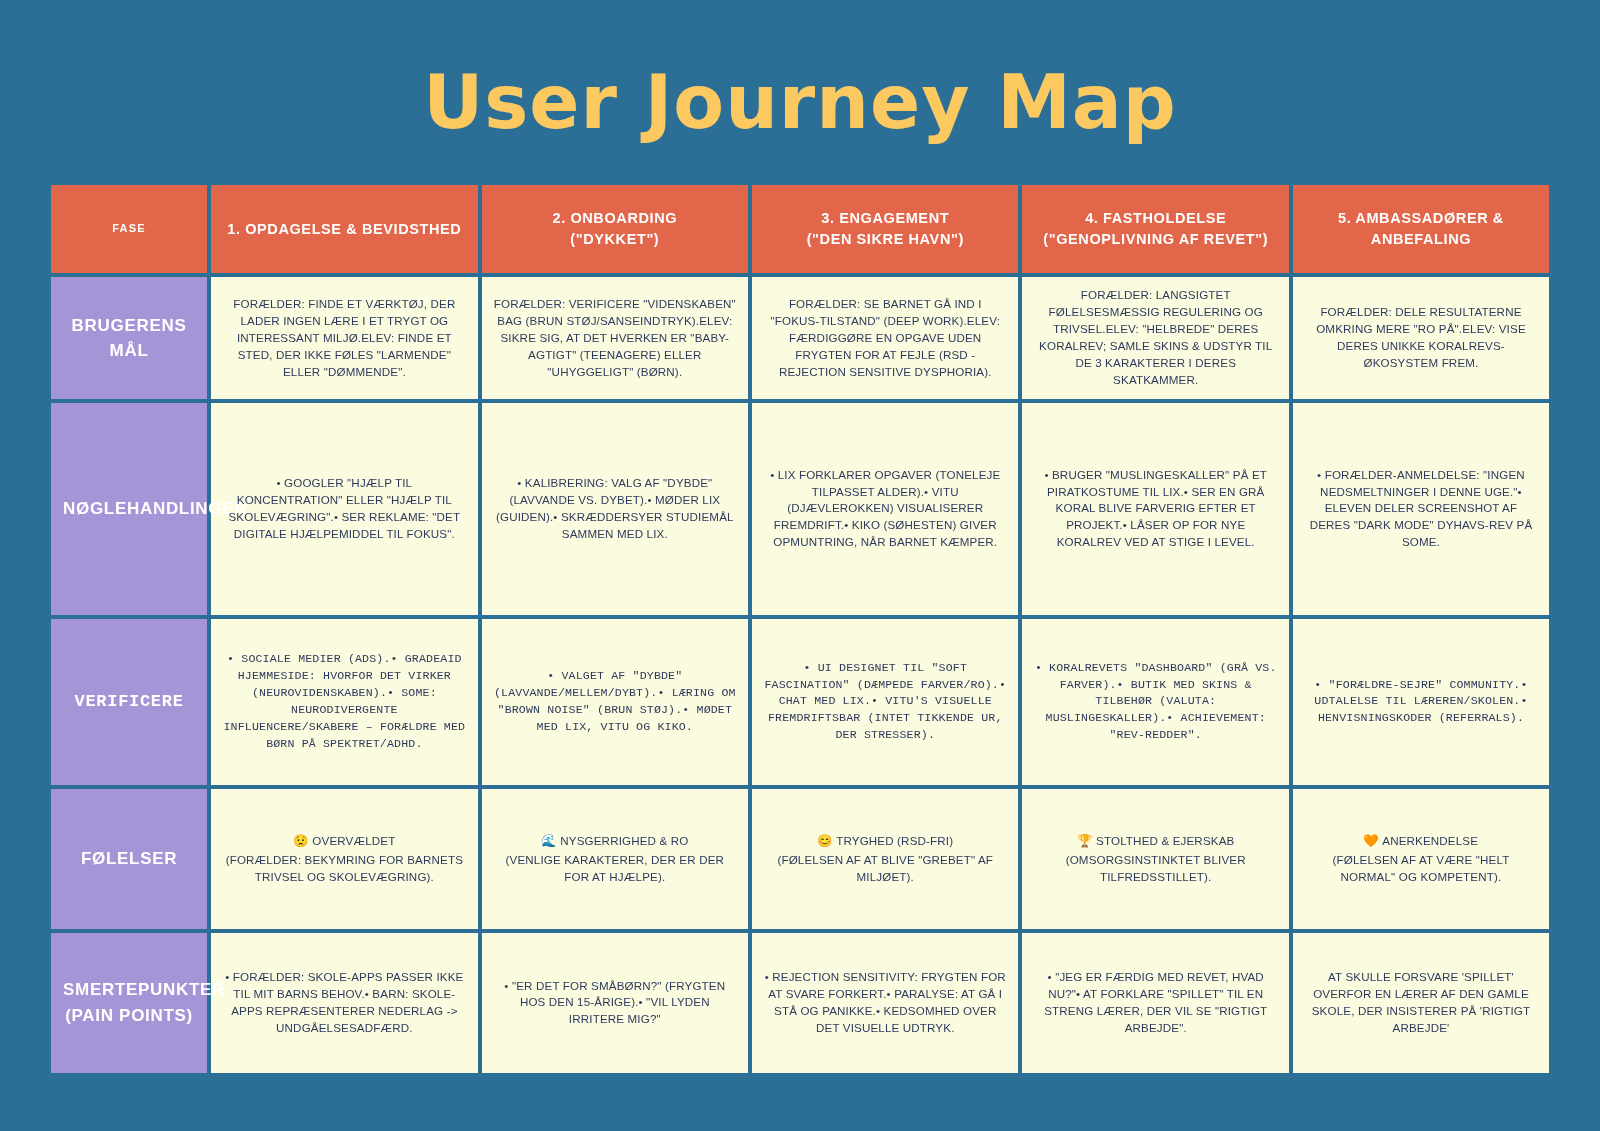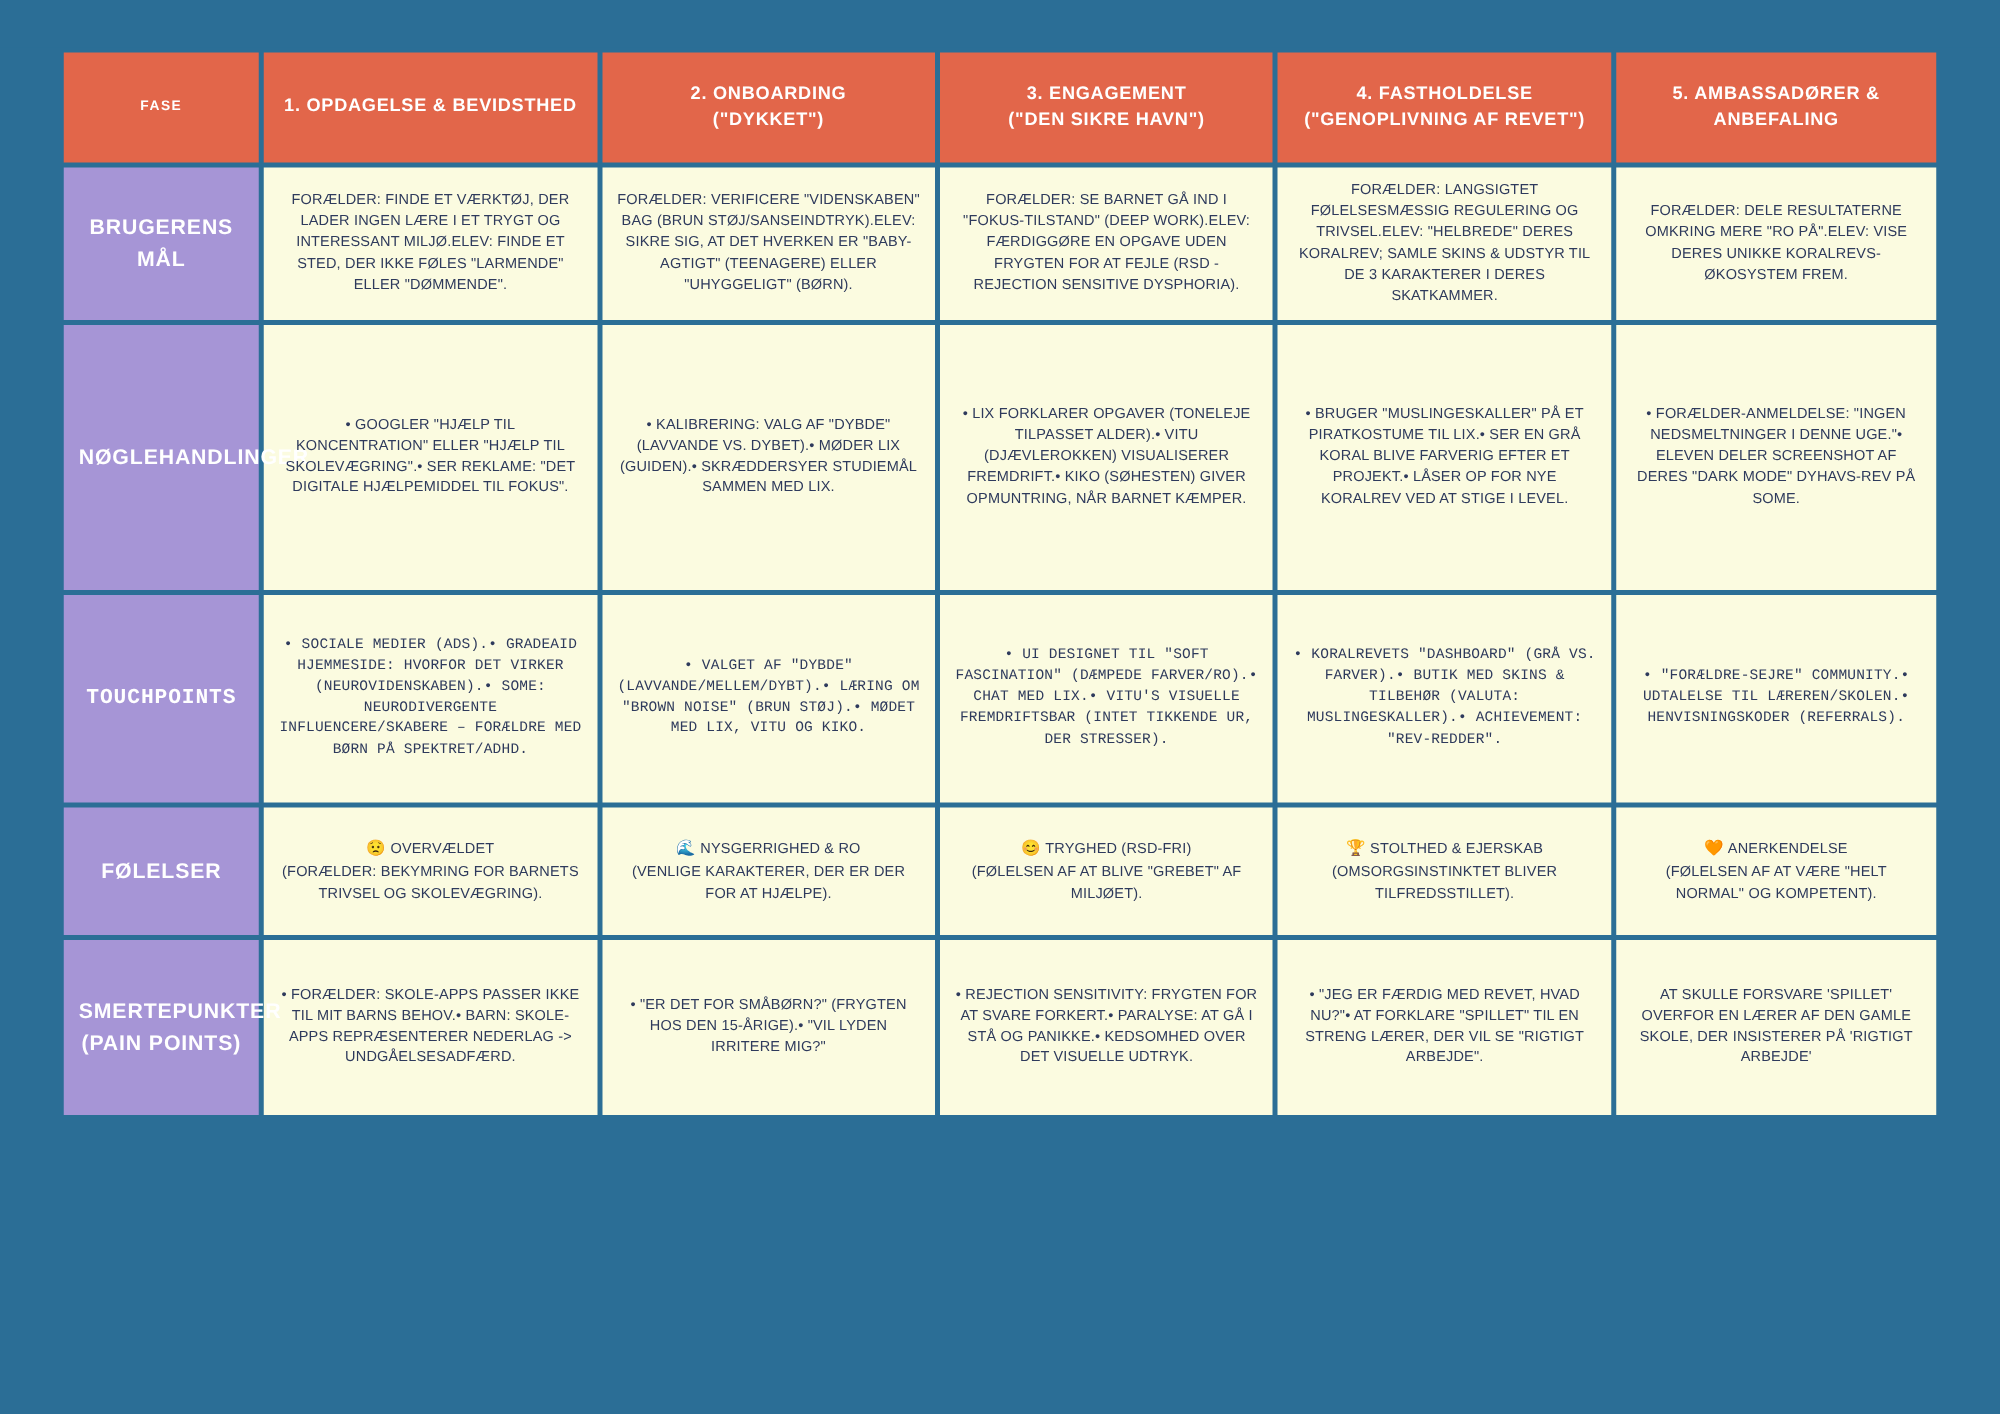--- a/index.html
+++ b/index.html
@@ -81,32 +81,33 @@
     line-height: 1.46;
     letter-spacing: 0.15px;
   }
 
   .emo-line { display: block; margin-bottom: 2px; }
   .emo-icon { font-size: 12.5px; }
 
   .r-goals   td { height: 100px; }
   .r-actions td { height: 212px; }
   .r-touch   td { height: 166px; font-family: Liberation Mono, monospace; }
-  .r-feel    td { height: 102px; }
+  .r-feel    td { height: 140px; }
   .r-pain    td { height: 140px; }
 
   col.c-label { width: 150px; }
   col.c-col   { width: 256px; }
   col.c-col5  { width: 246px; }
 </style>
 </head>
 <body>
 
 <div class="page">
 
+  <div class="title">User Journey Map</div>
 
   <div class="grid-wrap">
     <table class="journey">
       <colgroup>
         <col class="c-label">
           <col class="c-col">
           <col class="c-col">
           <col class="c-col">
           <col class="c-col">
           <col class="c-col5">
@@ -147,21 +148,21 @@
         <tr class="r-actions">
           <td class="rowlabel">NØGLEHANDLINGER</td>
           <td class="cell">• GOOGLER "HJÆLP TIL KONCENTRATION" ELLER "HJÆLP TIL SKOLEVÆGRING".• SER REKLAME: "DET DIGITALE HJÆLPEMIDDEL TIL FOKUS".</td>
           <td class="cell">• KALIBRERING: VALG AF "DYBDE" (LAVVANDE VS. DYBET).• MØDER LIX (GUIDEN).• SKRÆDDERSYER STUDIEMÅL SAMMEN MED LIX.</td>
           <td class="cell">• LIX FORKLARER OPGAVER (TONELEJE TILPASSET ALDER).• VITU (DJÆVLEROKKEN) VISUALISERER FREMDRIFT.• KIKO (SØHESTEN) GIVER OPMUNTRING, NÅR BARNET KÆMPER.</td>
           <td class="cell">• BRUGER "MUSLINGESKALLER" PÅ ET PIRATKOSTUME TIL LIX.• SER EN GRÅ KORAL BLIVE FARVERIG EFTER ET PROJEKT.• LÅSER OP FOR NYE KORALREV VED AT STIGE I LEVEL.</td>
           <td class="cell">• FORÆLDER-ANMELDELSE: "INGEN NEDSMELTNINGER I DENNE UGE."• ELEVEN DELER SCREENSHOT AF DERES "DARK MODE" DYHAVS-REV PÅ SOME.</td>
         </tr>
 
         <tr class="r-touch">
-          <td class="rowlabel">TOUCHPOINTS</td>
+          <td class="rowlabel">VERIFICERE</td>
           <td class="cell">• SOCIALE MEDIER (ADS).• GRADEAID HJEMMESIDE: HVORFOR DET VIRKER (NEUROVIDENSKABEN).• SOME: NEURODIVERGENTE INFLUENCERE/SKABERE – FORÆLDRE MED BØRN PÅ SPEKTRET/ADHD.</td>
           <td class="cell">• VALGET AF "DYBDE" (LAVVANDE/MELLEM/DYBT).• LÆRING OM "BROWN NOISE" (BRUN STØJ).• MØDET MED LIX, VITU OG KIKO.</td>
           <td class="cell">• UI DESIGNET TIL "SOFT FASCINATION" (DÆMPEDE FARVER/RO).• CHAT MED LIX.• VITU'S VISUELLE FREMDRIFTSBAR (INTET TIKKENDE UR, DER STRESSER).</td>
           <td class="cell">• KORALREVETS "DASHBOARD" (GRÅ VS. FARVER).• BUTIK MED SKINS &amp; TILBEHØR (VALUTA: MUSLINGESKALLER).• ACHIEVEMENT: "REV-REDDER".</td>
           <td class="cell">• "FORÆLDRE-SEJRE" COMMUNITY.• UDTALELSE TIL LÆREREN/SKOLEN.• HENVISNINGSKODER (REFERRALS).</td>
         </tr>
 
         <tr class="r-feel">
           <td class="rowlabel">FØLELSER</td>
           <td class="cell">

